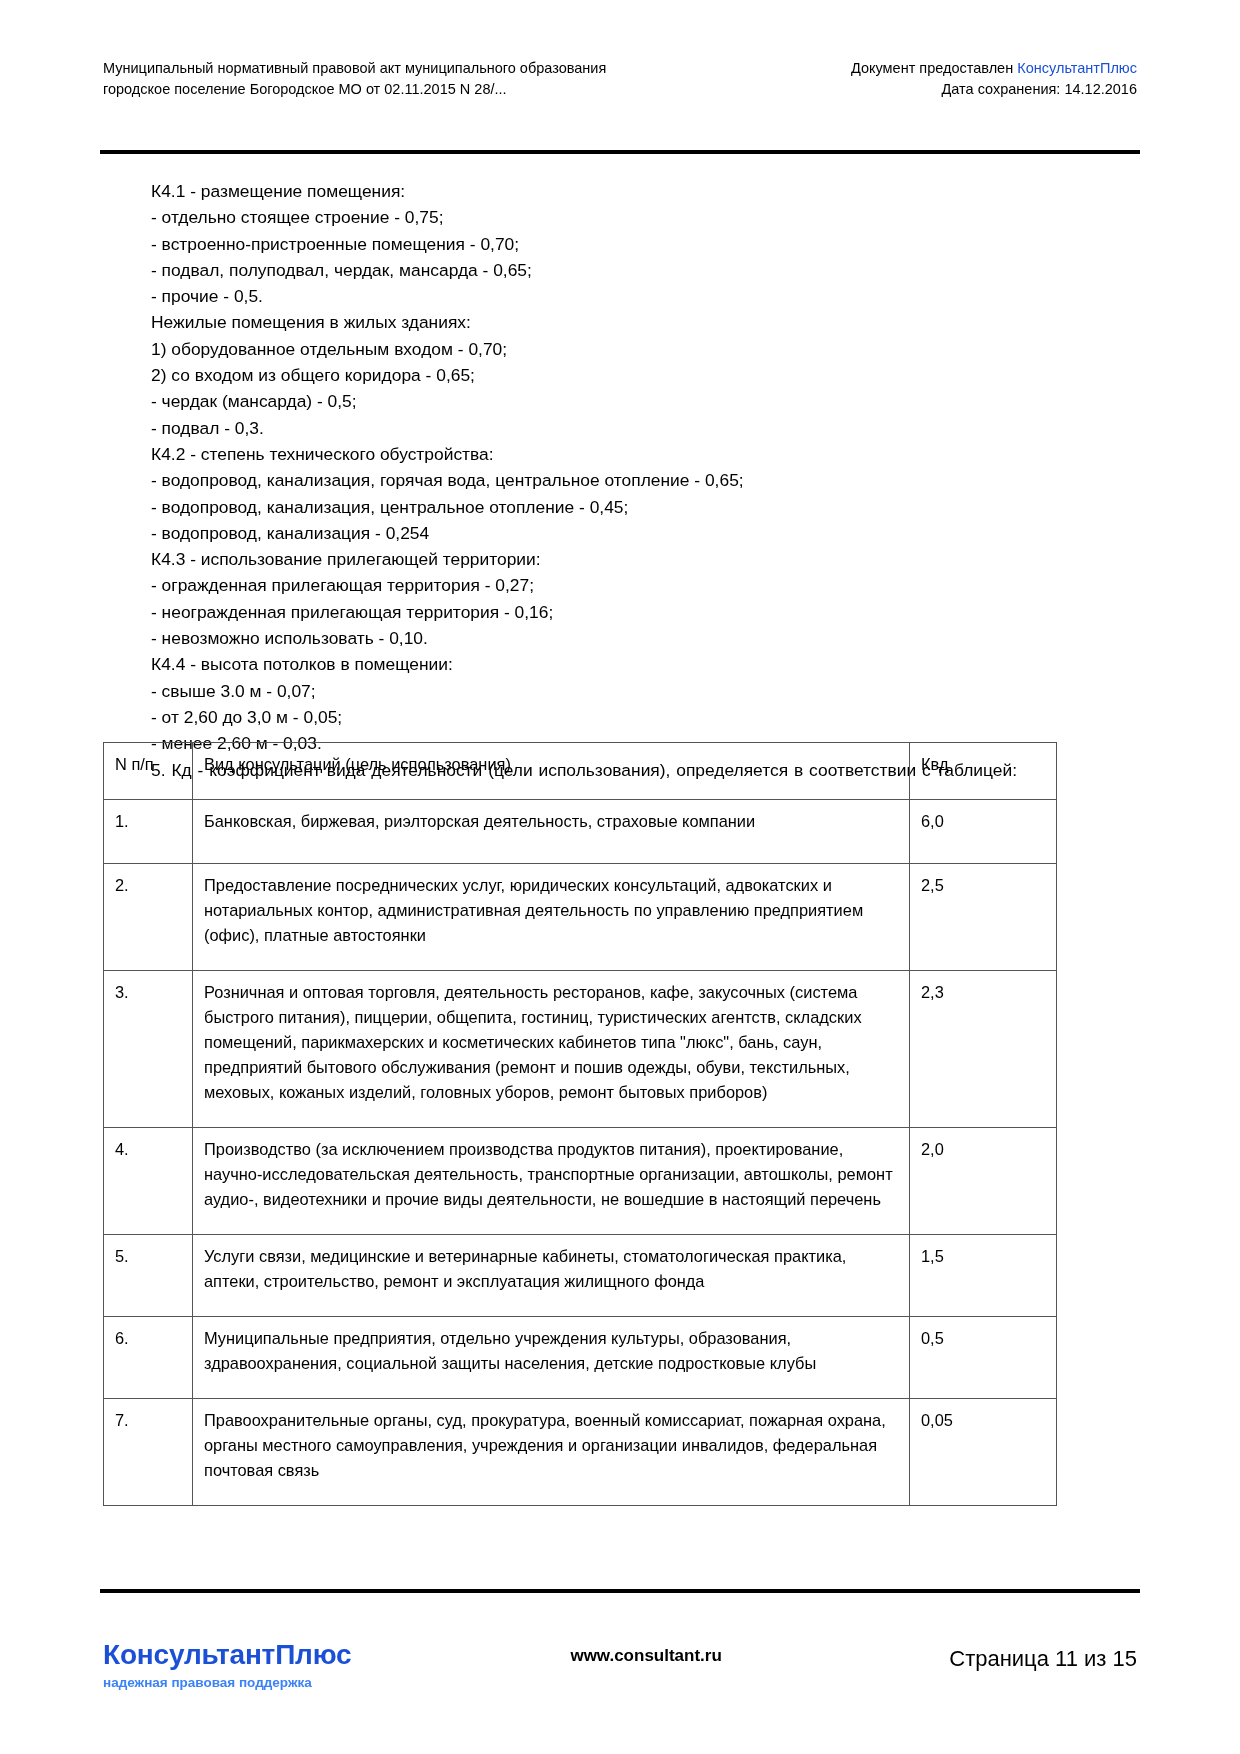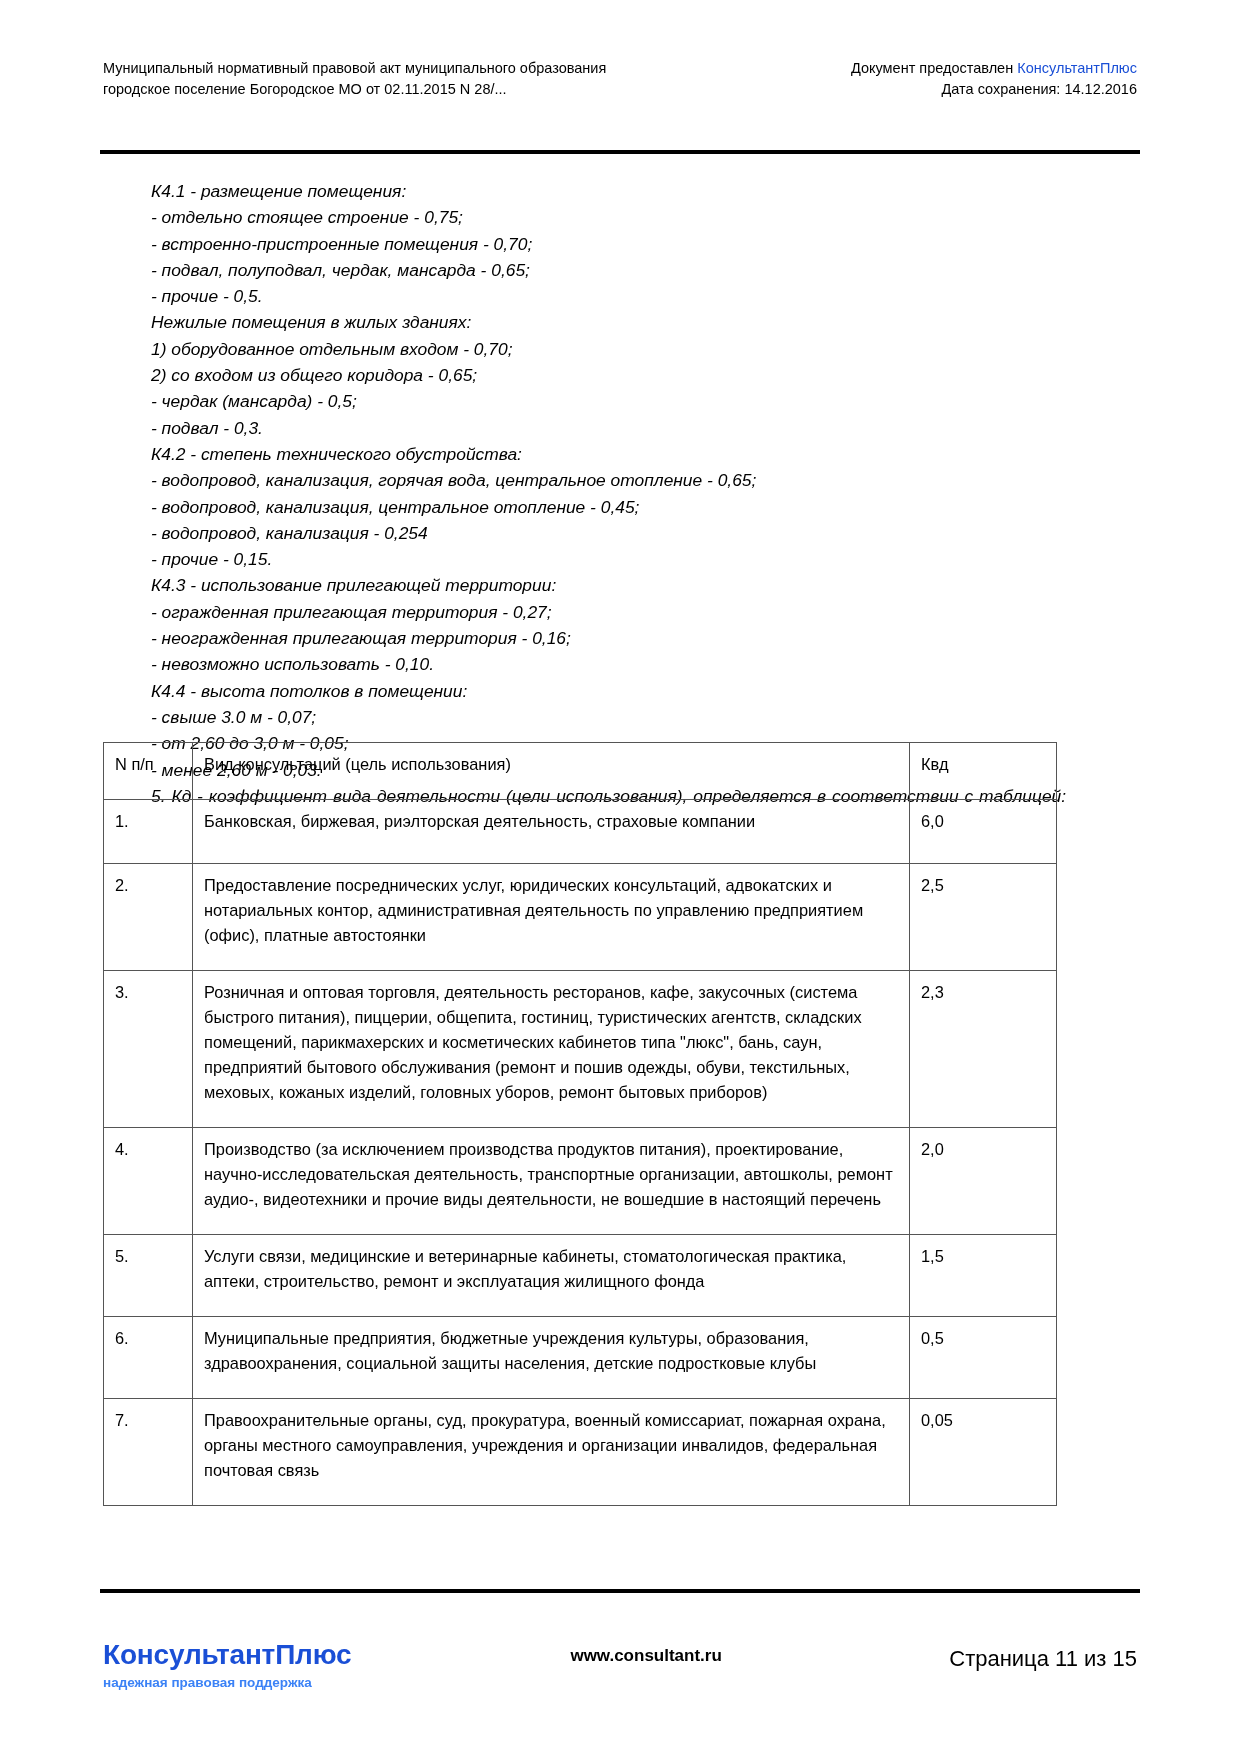--- a/index.html
+++ b/index.html
@@ -55,21 +55,20 @@
   }
 
   
   .body-block {
     position: absolute;
     top: 178px;
     left: 103px;
     width: 1034px;
     font-size: 17.4px;
     line-height: 26.3px;
-    font-style: italic;
   }
   .body-block .ln {
     margin-left: 48px;
     white-space: nowrap;
   }
   .para5 {
     margin-top: 0px;
     text-align: justify;
     text-indent: 48px;
     line-height: 26.3px;
@@ -176,21 +175,20 @@
     <div class="ln">- прочие - 0,5.</div>
     <div class="ln">Нежилые помещения в жилых зданиях:</div>
     <div class="ln">1) оборудованное отдельным входом - 0,70;</div>
     <div class="ln">2) со входом из общего коридора - 0,65;</div>
     <div class="ln">- чердак (мансарда) - 0,5;</div>
     <div class="ln">- подвал - 0,3.</div>
     <div class="ln">К4.2 - степень технического обустройства:</div>
     <div class="ln">- водопровод, канализация, горячая вода, центральное отопление - 0,65;</div>
     <div class="ln">- водопровод, канализация, центральное отопление - 0,45;</div>
     <div class="ln">- водопровод, канализация - 0,254</div>
-    <div class="ln">- прочие - 0,15.</div>
     <div class="ln">К4.3 - использование прилегающей территории:</div>
     <div class="ln">- огражденная прилегающая территория - 0,27;</div>
     <div class="ln">- неогражденная прилегающая территория - 0,16;</div>
     <div class="ln">- невозможно использовать - 0,10.</div>
     <div class="ln">К4.4 - высота потолков в помещении:</div>
     <div class="ln">- свыше 3.0 м - 0,07;</div>
     <div class="ln">- от 2,60 до 3,0 м - 0,05;</div>
     <div class="ln">- менее 2,60 м - 0,03.</div>
     <div class="para5">5. Кд - коэффициент вида деятельности (цели использования), определяется в соответствии с таблицей:</div>
   </div>
@@ -228,21 +226,21 @@
       </tr>
 
       <tr>
         <td class="c-num pad-row">5.</td>
         <td class="c-desc pad-row">Услуги связи, медицинские и ветеринарные кабинеты, стоматологическая практика, аптеки, строительство, ремонт и эксплуатация жилищного фонда</td>
         <td class="c-kvd pad-row">1,5</td>
       </tr>
 
       <tr>
         <td class="c-num pad-row">6.</td>
-        <td class="c-desc pad-row">Муниципальные предприятия, бюджетные учреждения культуры, образования, здравоохранения, социальной защиты населения, детские подростковые клубы</td>
+        <td class="c-desc pad-row">Муниципальные предприятия, отдельно учреждения культуры, образования, здравоохранения, социальной защиты населения, детские подростковые клубы</td>
         <td class="c-kvd pad-row">0,5</td>
       </tr>
 
       <tr>
         <td class="c-num pad-row">7.</td>
         <td class="c-desc pad-row">Правоохранительные органы, суд, прокуратура, военный комиссариат, пожарная охрана, органы местного самоуправления, учреждения и организации инвалидов, федеральная почтовая связь</td>
         <td class="c-kvd pad-row">0,05</td>
       </tr>
     </tbody>
   </table>

